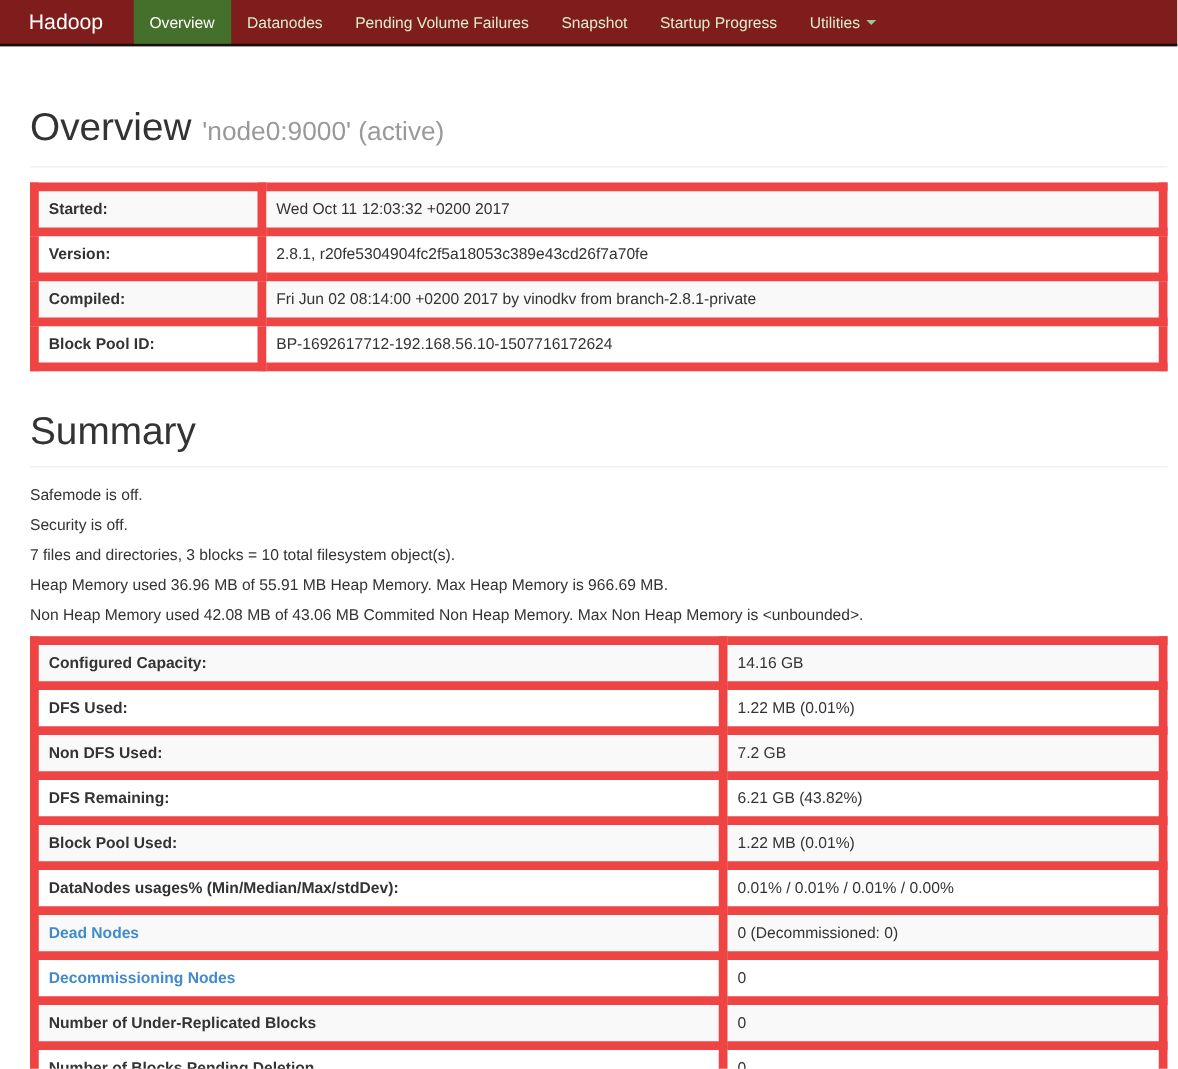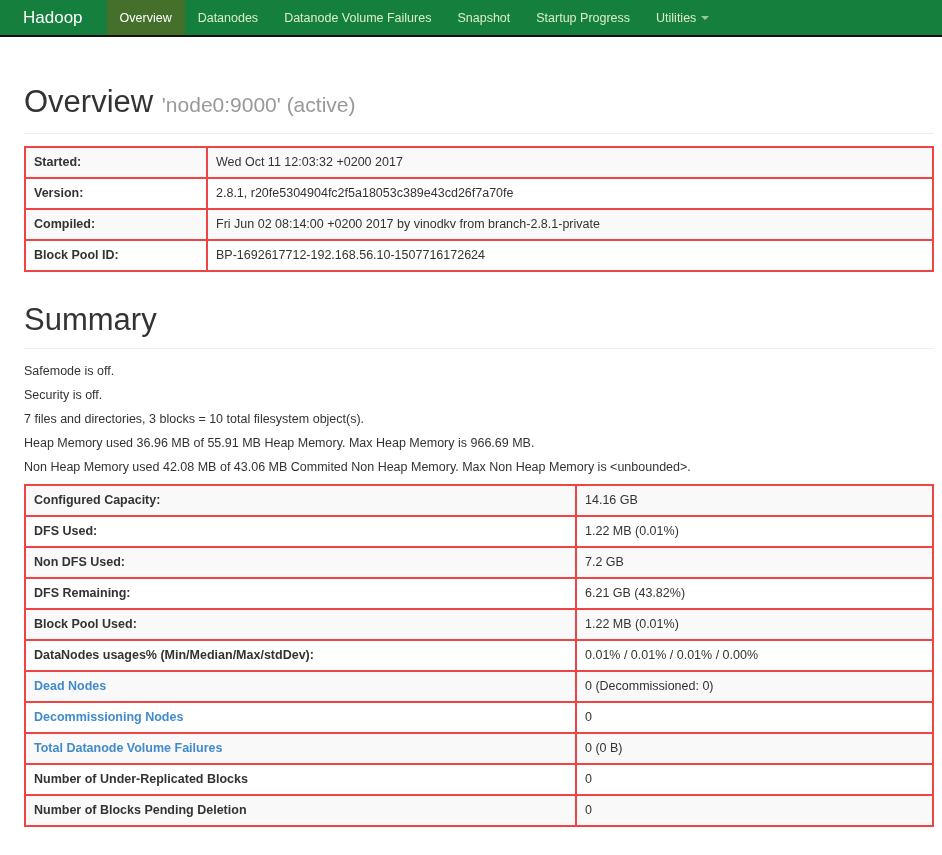--- a/index.html
+++ b/index.html
@@ -6,21 +6,21 @@
   html, body { margin:0; padding:0; }
   body {
     width: 942px; height: 855px; overflow: hidden;
     background: #fff; color: #333;
     font-family: "Liberation Sans", "DejaVu Sans", sans-serif;
   }
 
   
   .navbar {
     display: flex; align-items: stretch;
-    height: 37px; background: #15803d;
+    height: 37px; background: #7f1d1d;
     border-bottom: 2px solid #141210;
   }
   .brand {
     display: flex; align-items: center;
     padding: 0 16px 0 23px;
     color: #fff; font-size: 17px; text-decoration: none;
   }
   .nav-items { display: flex; list-style: none; margin: 0; padding: 0 0 0 8px; }
   .nav-item { display: flex; align-items: stretch; }
   .nav-item > a {
@@ -41,21 +41,21 @@
   .page-title { margin-top: 47px; }
   .subtitle { font-size: 21px; color: #999; }
   hr { border: none; border-top: 1px solid #eee; height: 0; margin: 13px 0 12px; }
   .summary-title { margin-top: 30px; }
   .summary-hr { margin: 10px 0 15px; }
 
   p.summary-line { margin: 0 0 10px; font-size: 12.5px; line-height: 14px; color: #333; }
 
   
   table { width: 100%; border-collapse: collapse; font-size: 12.5px; margin-top: 0; }
-  table, th, td { border: 2px solid #ef4444; }
+  table, th, td { border: 7px solid #ef4444; }
   th, td { padding: 8px; text-align: left; vertical-align: top; line-height: 13px; }
   th { font-weight: bold; color: #333; }
   td { font-weight: normal; color: #333; }
   tbody tr:nth-child(odd) { background: #f9f9f9; }
   .overview-table th { width: 182px; }
   .summary-table { margin-top: 5px; }
   .summary-table th { width: 551px; }
   a.row-link { color: #428bca; text-decoration: none; font-weight: bold; }
 </style>
 </head>
@@ -64,21 +64,21 @@
 <nav class="navbar">
   <a class="brand" href="#">Hadoop</a>
   <ul class="nav-items">
     <li class="nav-item active">
       <a href="#">Overview</a>
     </li>
     <li class="nav-item">
       <a href="#">Datanodes</a>
     </li>
     <li class="nav-item">
-      <a href="#">Datanode Volume Failures</a>
+      <a href="#">Pending Volume Failures</a>
     </li>
     <li class="nav-item">
       <a href="#">Snapshot</a>
     </li>
     <li class="nav-item">
       <a href="#">Startup Progress</a>
     </li>
     <li class="nav-item">
       <a href="#">
           <span>Utilities</span>
@@ -151,24 +151,20 @@
       </tr>
       <tr>
         <th><a class="row-link" href="#">Dead Nodes</a></th>
         <td>0 (Decommissioned: 0)</td>
       </tr>
       <tr>
         <th><a class="row-link" href="#">Decommissioning Nodes</a></th>
         <td>0</td>
       </tr>
       <tr>
-        <th><a class="row-link" href="#">Total Datanode Volume Failures</a></th>
-        <td>0 (0 B)</td>
-      </tr>
-      <tr>
         <th>Number of Under-Replicated Blocks</th>
         <td>0</td>
       </tr>
       <tr>
         <th>Number of Blocks Pending Deletion</th>
         <td>0</td>
       </tr>
     </tbody>
   </table>
 

